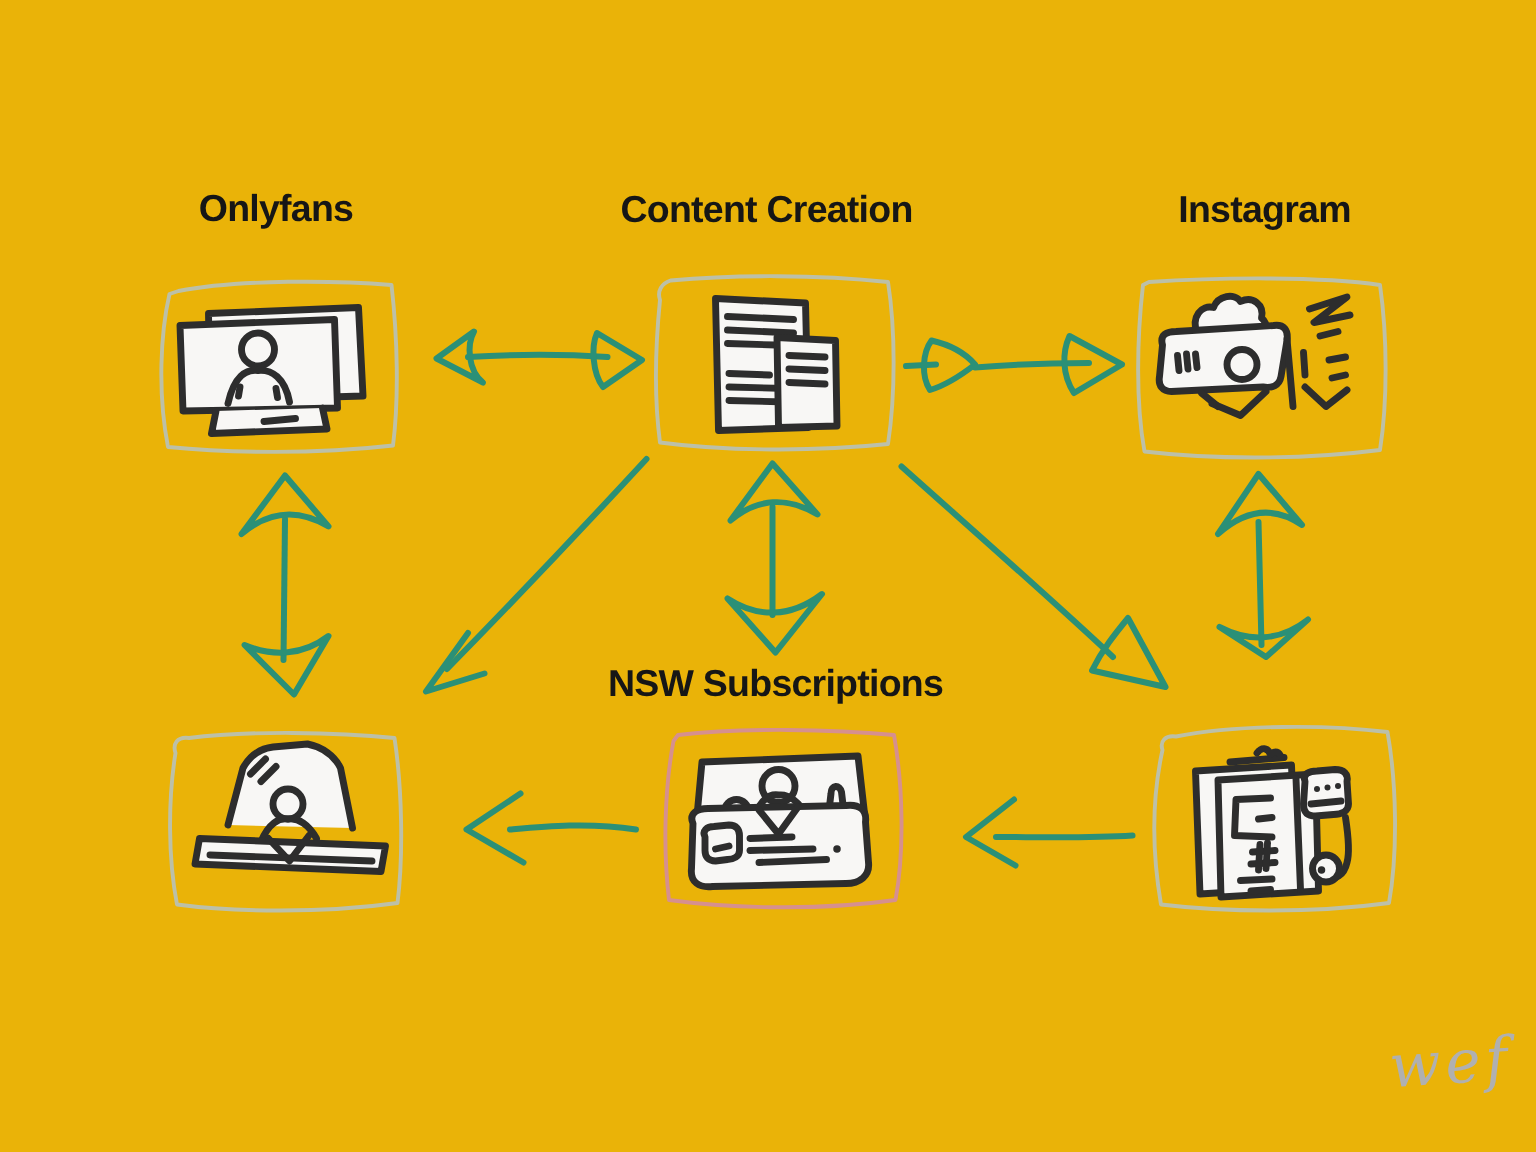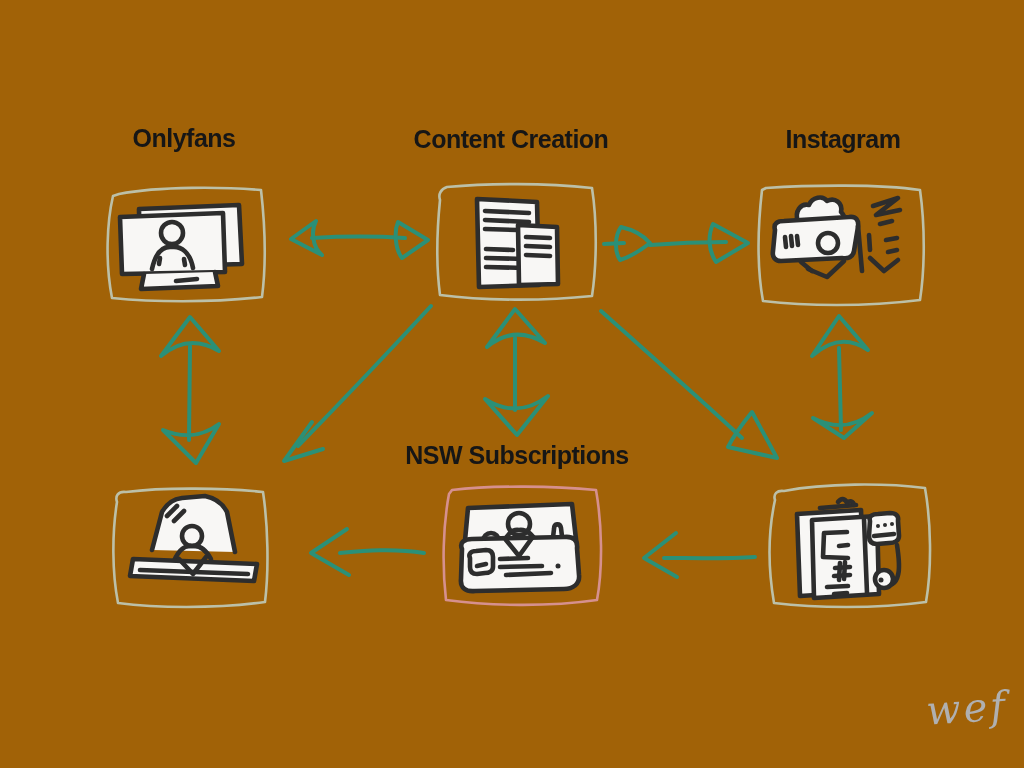--- a/index.html
+++ b/index.html
@@ -1,17 +1,17 @@
 <!DOCTYPE html>
 <html><head>
 <meta charset="utf-8">
 <style>
   html,body{margin:0;padding:0;}
   body{font-family:"Liberation Sans",sans-serif;background:#e9e9e9;}
-  .canvas{position:relative;width:1024px;height:768px;background:#a16207;overflow:hidden;}
+  .canvas{position:relative;width:1024px;height:768px;background:#eab308;overflow:hidden;}
   svg{position:absolute;left:0;top:0;}
   .node-label{font-family:"Liberation Sans",sans-serif;font-weight:bold;font-size:25px;letter-spacing:-0.5px;fill:#161616;}
   .watermark{font-family:"DejaVu Serif",serif;font-style:italic;font-size:40px;fill:#b0b0b0;letter-spacing:3px;}
   .box{fill:none;stroke-width:2.6;stroke-linejoin:round;stroke-linecap:round;}
   .sketch{stroke:#2d2d2d;stroke-width:4.6;stroke-linecap:round;stroke-linejoin:round;fill:none;}
   .fillbg{fill:#f8f7f5;}
   .ink{fill:#2d2d2d;stroke:none;}
   .arrow{stroke:#2b9077;stroke-width:4;stroke-linecap:round;stroke-linejoin:round;fill:none;}
 </style>
 </head>

